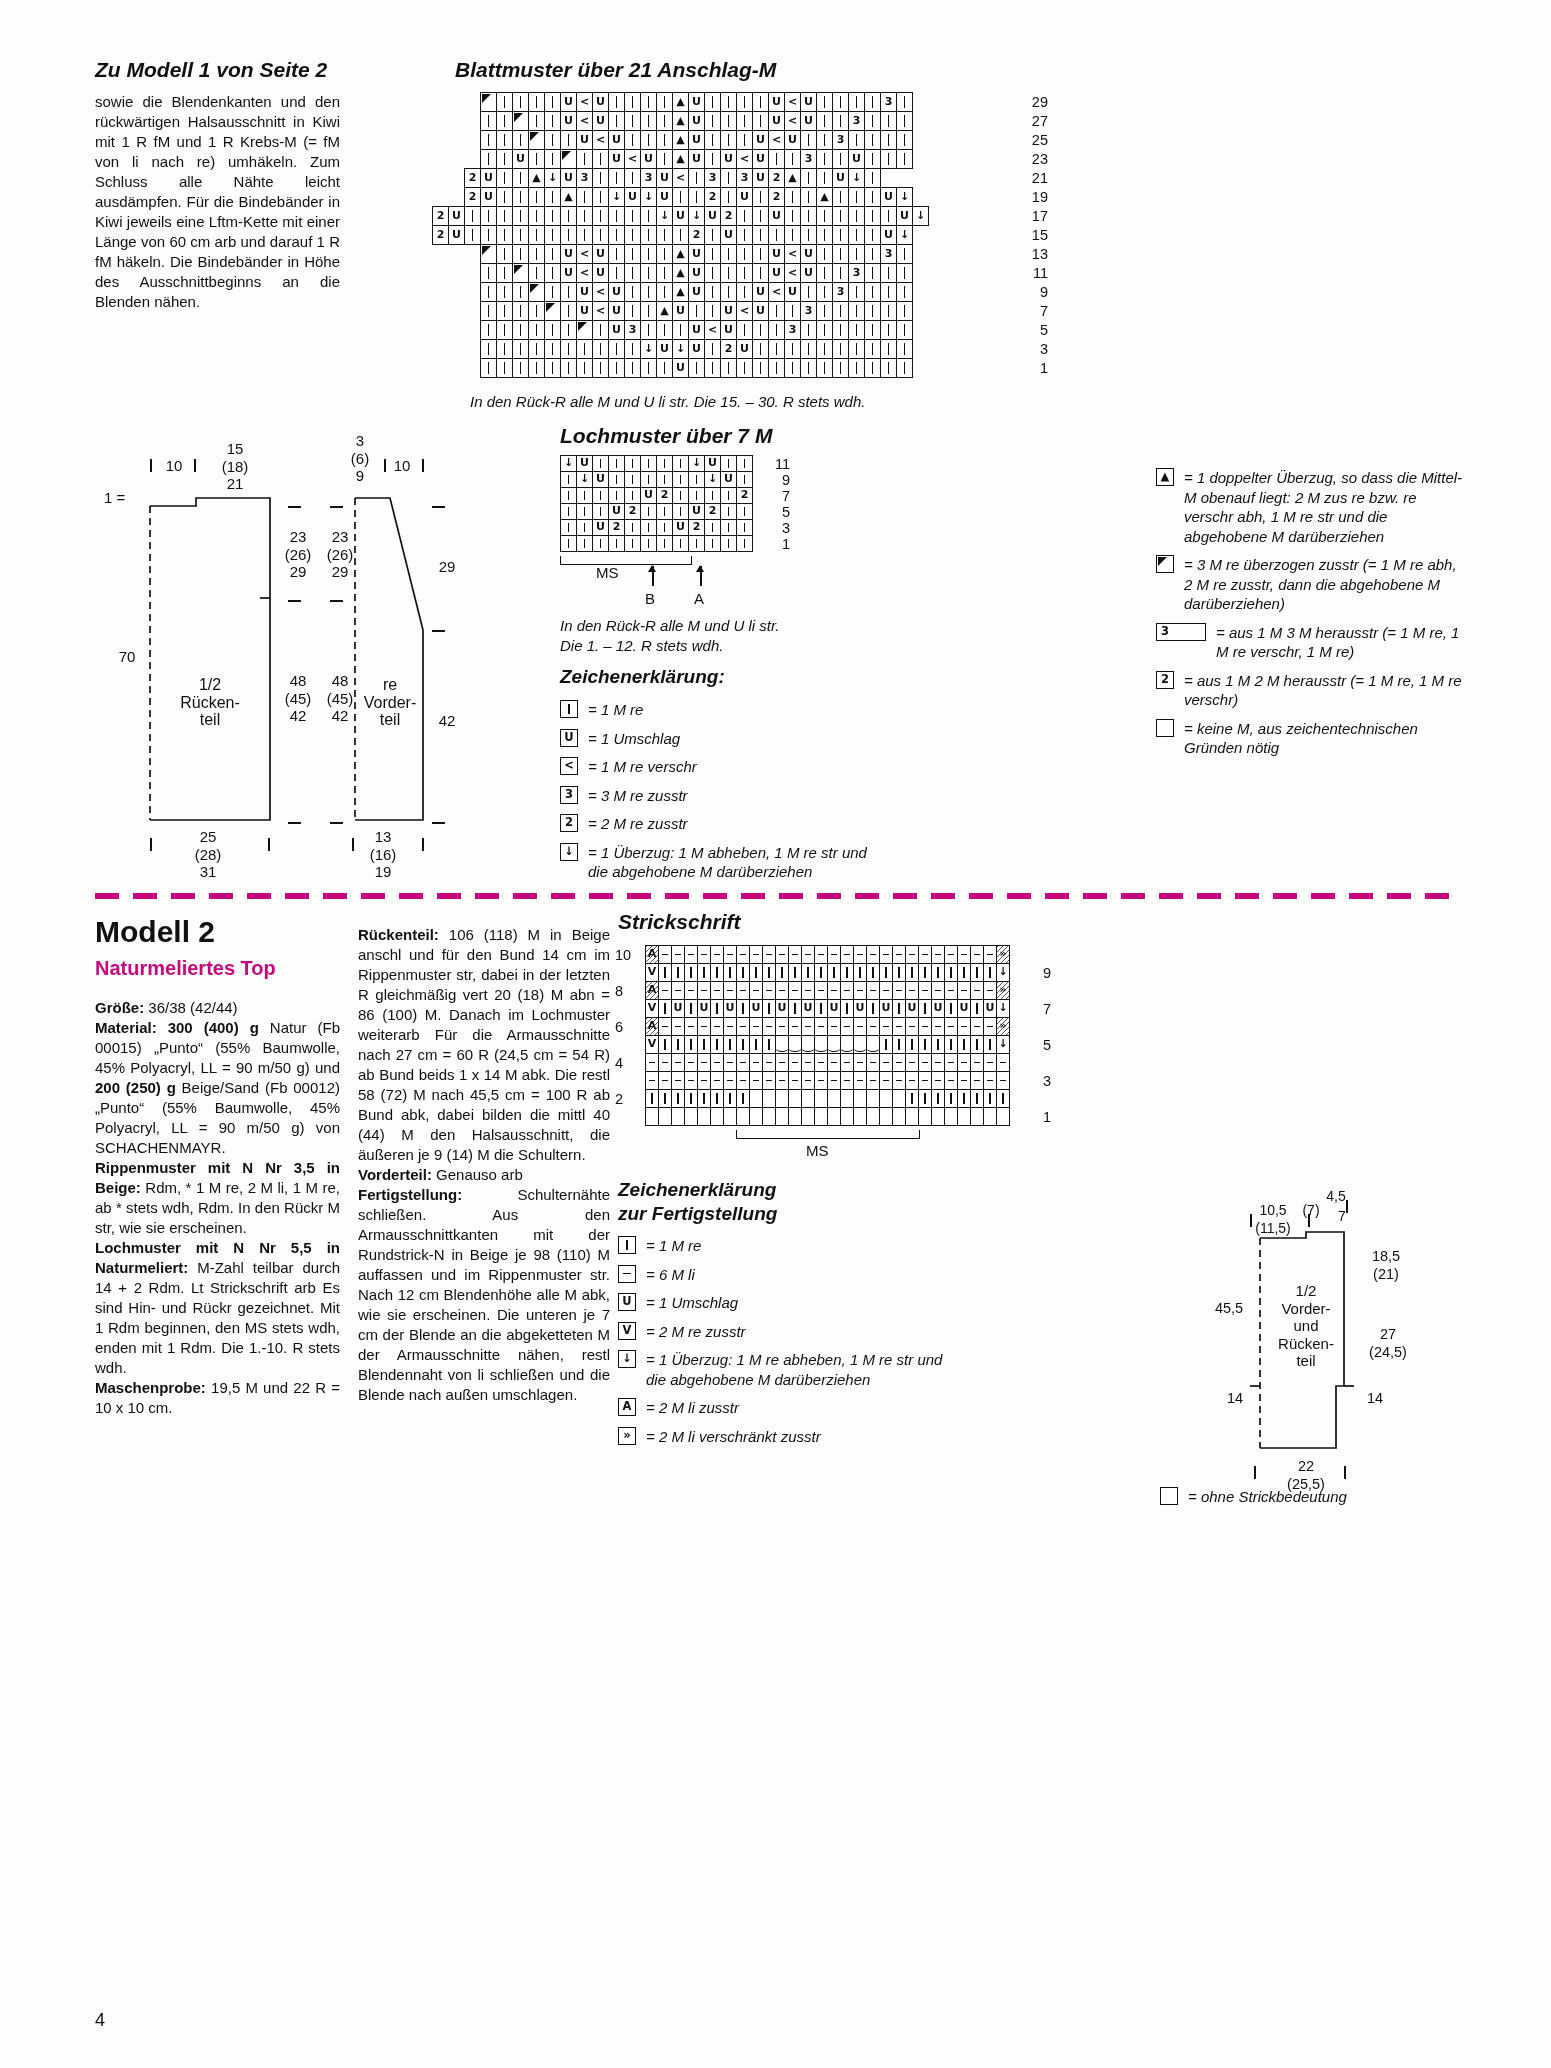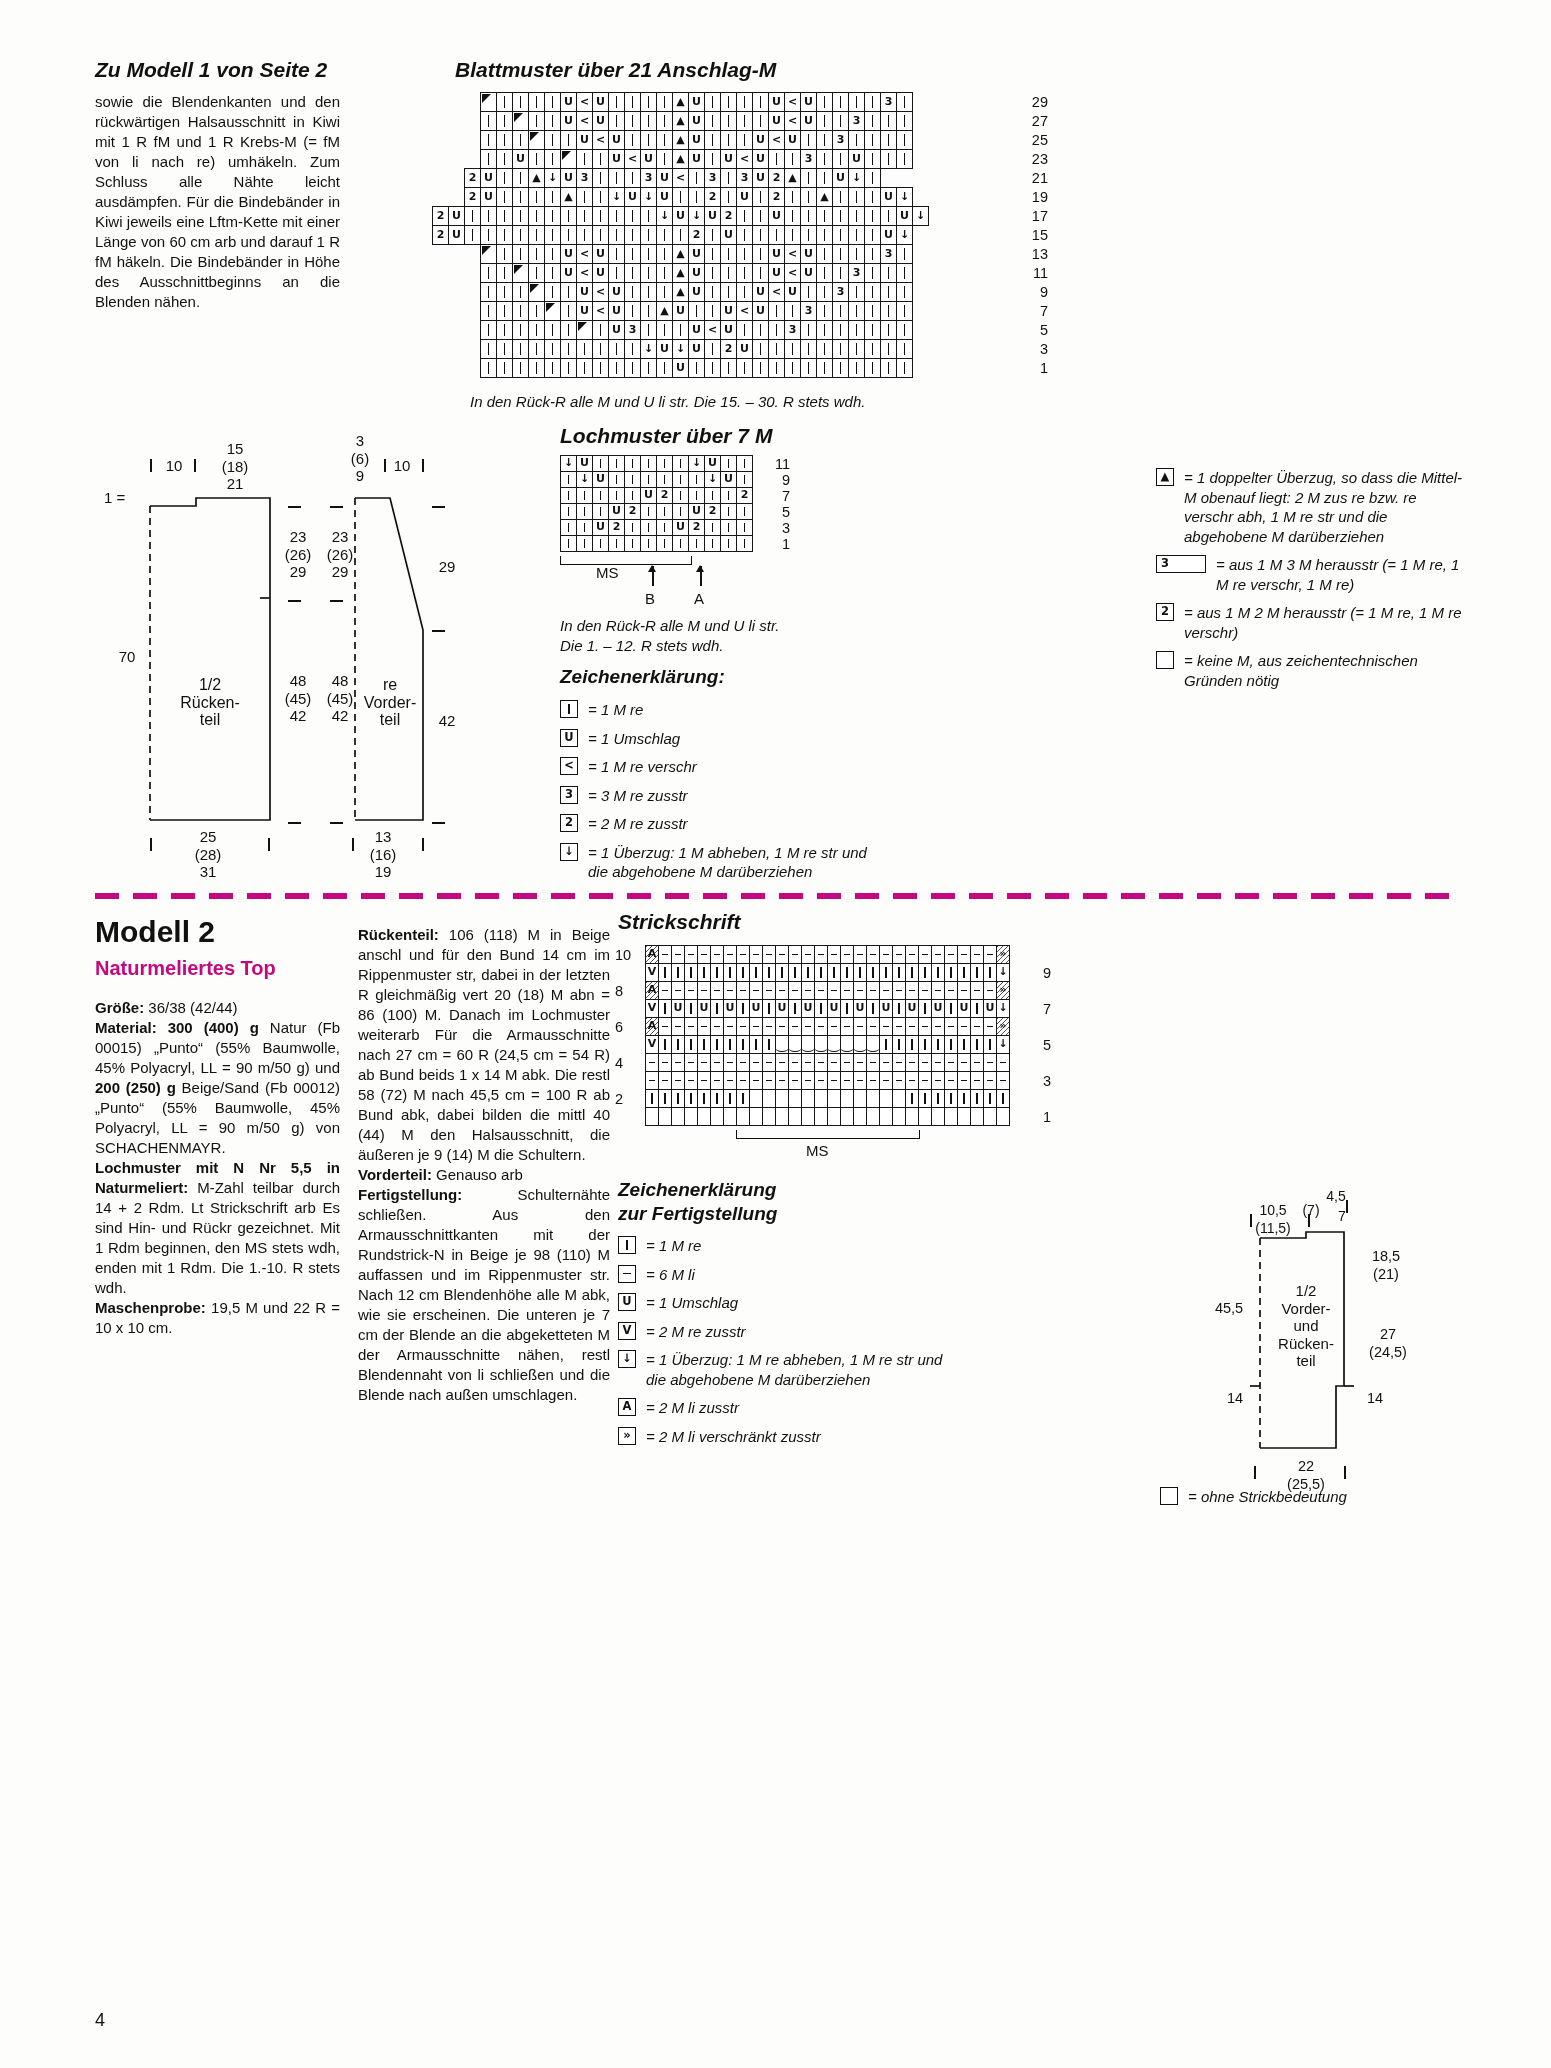--- a/index.html
+++ b/index.html
@@ -191,40 +191,45 @@
         <div class="ltext">= 1 Überzug: 1 M abheben, 1 M re str und die abgehobene M darüberziehen</div>
       </div>
     </div>
 
   <div class="abs" style="left:1156px;top:468px;width:310px;">
       <div class="lrow">
         <span class="lsym">▲</span>
         <div class="ltext">= 1 doppelter Überzug, so dass die Mittel-M obenauf liegt: 2 M zus re bzw. re verschr abh, 1 M re str und die abgehobene M darüberziehen</div>
       </div>
       <div class="lrow">
+        <span class="lsym c-tri"></span>
+        <div class="ltext">= 3 M re überzogen zusstr (= 1 M re abh, 2 M re zusstr, dann die abgehobene M darüberziehen)</div>
+      </div>
+      <div class="lrow">
         <span class="lsym c-wide3 c-diag">3</span>
         <div class="ltext">= aus 1 M 3 M herausstr (= 1 M re, 1 M re verschr, 1 M re)</div>
       </div>
       <div class="lrow">
         <span class="lsym c-diag">2</span>
         <div class="ltext">= aus 1 M 2 M herausstr (= 1 M re, 1 M re verschr)</div>
       </div>
       <div class="lrow">
         <span class="lsym"></span>
         <div class="ltext">= keine M, aus zeichentechnischen Gründen nötig</div>
       </div>
     </div>
 
   <div class="divider" style="left:95px;top:893px;width:1360px;"></div>
 
   <div class="abs m2-head" style="left:95px;top:915px;width:260px;">Modell 2</div>
   <div class="abs m2-sub" style="left:95px;top:957px;width:260px;">Naturmeliertes Top</div>
   <div class="abs body-text" style="left:95px;top:998px;width:245px;">
       <p class="para"><b>Größe:</b><span> 36/38 (42/44)</span></p>
       <p class="para"><b>Material:</b><span> </span><b>300 (400) g</b><span> Natur (Fb 00015) „Punto“ (55% Baumwolle, 45% Polyacryl, LL = 90 m/50 g) und </span><b>200 (250) g</b><span> Beige/Sand (Fb 00012) „Punto“ (55% Baumwolle, 45% Polyacryl, LL = 90 m/50 g) von SCHACHENMAYR.</span></p>
+      <p class="para"><b>Rippenmuster mit N Nr 3,5 in Beige:</b><span> Rdm, * 1 M re, 2 M li, 1 M re, ab * stets wdh, Rdm. In den Rückr M str, wie sie erscheinen.</span></p>
       <p class="para"><b>Lochmuster mit N Nr 5,5 in Naturmeliert:</b><span> M-Zahl teilbar durch 14 + 2 Rdm. Lt Strickschrift arb Es sind Hin- und Rückr gezeichnet. Mit 1 Rdm beginnen, den MS stets wdh, enden mit 1 Rdm. Die 1.-10. R stets wdh.</span></p>
       <p class="para"><b>Maschenprobe:</b><span> 19,5 M und 22 R = 10 x 10 cm.</span></p>
     </div>
   <div class="abs body-text" style="left:358px;top:925px;width:252px;">
       <p class="para"><b>Rückenteil:</b><span> 106 (118) M in Beige anschl und für den Bund 14 cm im Rippenmuster str, dabei in der letzten R gleichmäßig vert 20 (18) M abn = 86 (100) M. Danach im Lochmuster weiterarb Für die Armausschnitte nach 27 cm = 60 R (24,5 cm = 54 R) ab Bund beids 1 x 14 M abk. Die restl 58 (72) M nach 45,5 cm = 100 R ab Bund abk, dabei bilden die mittl 40 (44) M den Halsausschnitt, die äußeren je 9 (14) M die Schultern.</span></p>
       <p class="para"><b>Vorderteil:</b><span> Genauso arb</span></p>
       <p class="para"><b>Fertigstellung:</b><span> Schulternähte schließen. Aus den Armausschnittkanten mit der Rundstrick-N in Beige je 98 (110) M auffassen und im Rippenmuster str. Nach 12 cm Blendenhöhe alle M abk, wie sie erscheinen. Die unteren je 7 cm der Blende an die abgeketteten M der Armausschnitte nähen, restl Blendennaht von li schließen und die Blende nach außen umschlagen.</span></p>
     </div>
 
   <div class="abs title-it" style="left:618px;top:910px;width:300px;">Strickschrift</div>

